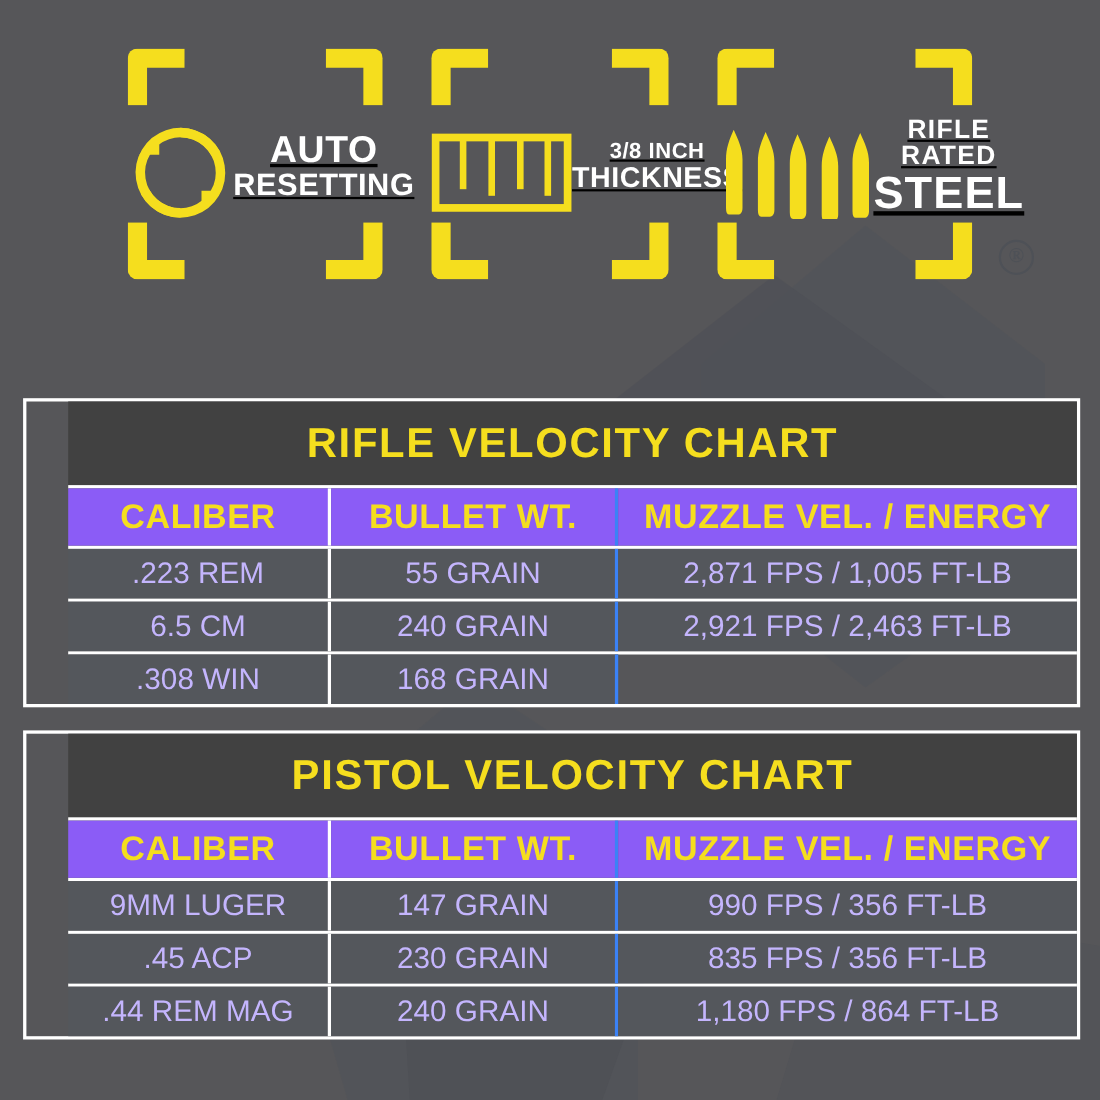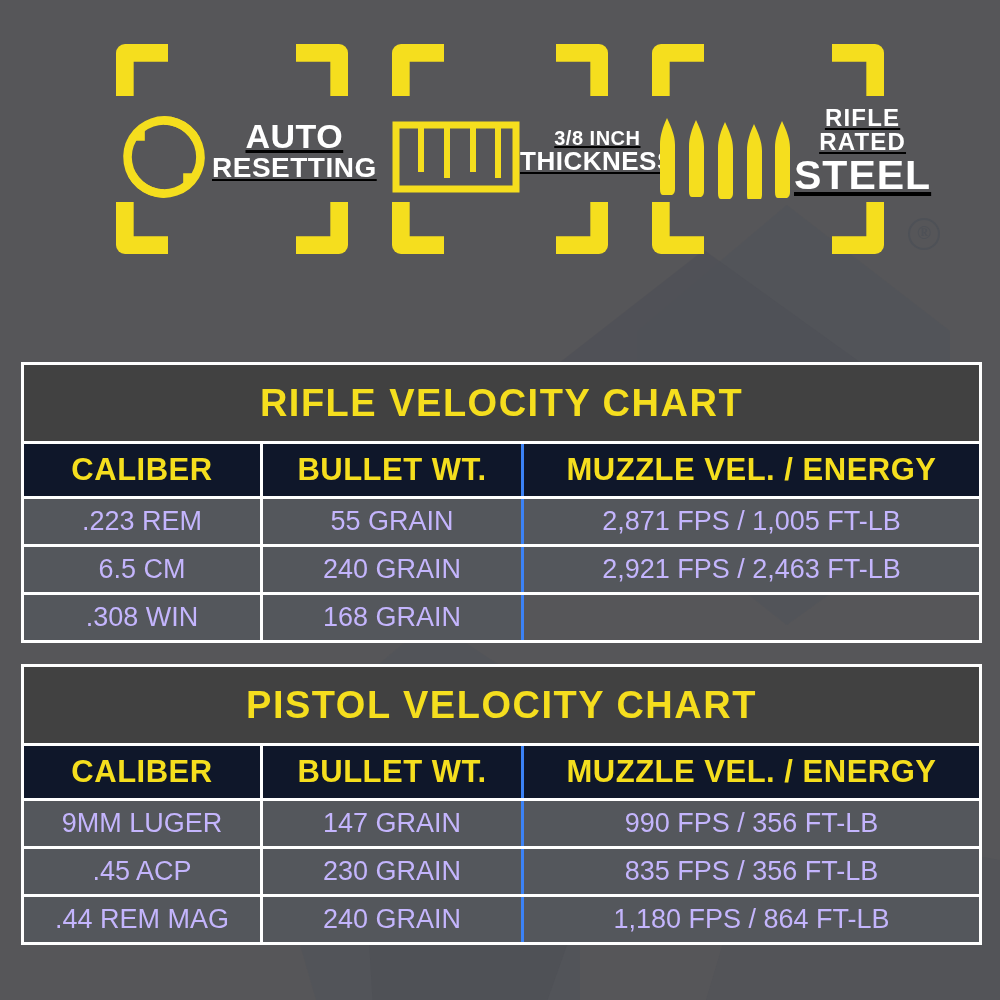--- a/index.html
+++ b/index.html
@@ -149,20 +149,21 @@
   .b3 .badge-line2 { font-size: 41px; letter-spacing: 1px; }
 
   
   .chart {
     position: absolute;
     left: 21px;
     width: 961px;
     border: 3px solid #FFFFFF;
     box-sizing: border-box;
     z-index: 2;
+    padding-left: 38px;
   }
   #rifle-chart { top: 362px; }
   #pistol-chart { top: 664px; }
 
   .chart-title {
     background: #414141;
     color: #F5DE1E;
     font-size: 38px;
     font-weight: bold;
     text-align: center;
@@ -182,21 +183,21 @@
     height: 46px;
     line-height: 46px;
     overflow: hidden;
     white-space: nowrap;
   }
   .c0 { width: 239px; border-right: 3px solid #FFFFFF; }
   .c1 { width: 261px; border-right: 3px solid #3b82f6; }
   .c2 { flex: 1; }
 
   .head-row .cell {
-    background: #0f172a;
+    background: #8b5cf6;
     color: #F5DE1E;
     font-size: 31px;
     font-weight: bold;
     height: 52px;
     line-height: 52px;
     letter-spacing: .5px;
   }
   .data-row .cell {
     background: #54575C;
     color: #c4b5fd;

